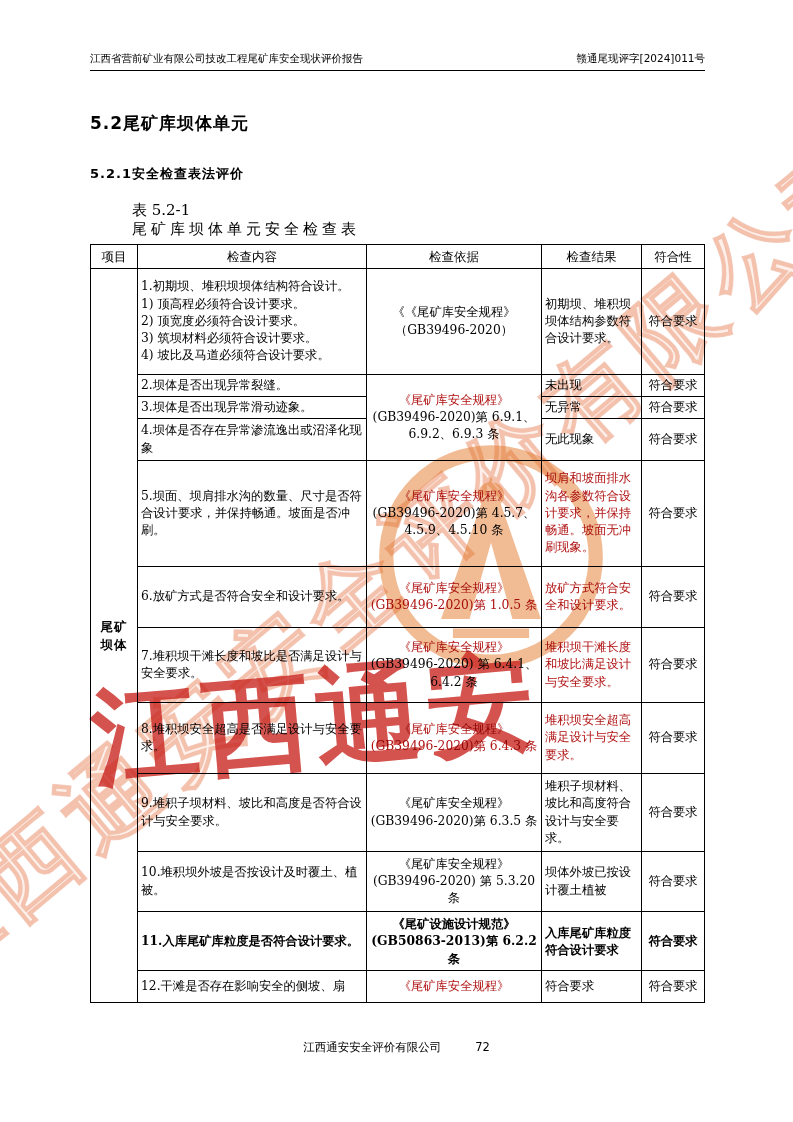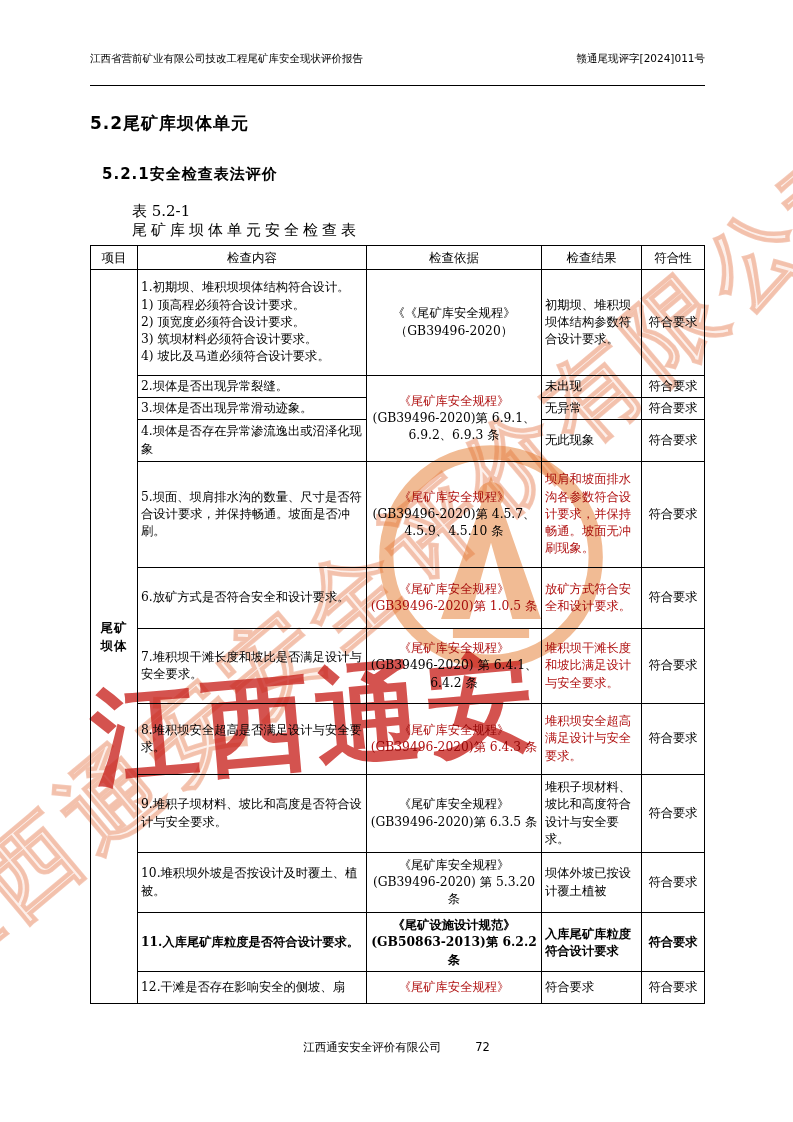--- a/index.html
+++ b/index.html
@@ -5,31 +5,31 @@
   html,body { margin:0; padding:0; background:#fff; }
   .page {
     position:relative; width:793px; height:1122px; background:#ffffff;
     font-family:"DejaVu Serif","Liberation Serif",serif; color:#000;
     overflow:hidden;
   }
   
   .doc-header {
     position:absolute; left:90px; right:88px; top:52px;
     display:flex; justify-content:space-between; align-items:flex-end;
-    font-size:10.5px; padding-bottom:19px; border-bottom:1.5px solid #000;
+    font-size:10.5px; padding-bottom:4px; border-bottom:1.5px solid #000;
     font-family:"DejaVu Sans","Liberation Sans",sans-serif;
   }
   .content { position:absolute; left:90px; top:100px; width:614px; }
   h1.sec {
     font-family:"DejaVu Sans","Liberation Sans",sans-serif;
     font-size:17px; font-weight:bold; margin:12px 0 15px 0; letter-spacing:1px;
   }
   h2.subsec {
     font-family:"DejaVu Sans","Liberation Sans",sans-serif;
-    font-size:15px; font-weight:bold; margin:30px 0 0 12px; letter-spacing:1px;
+    font-size:13px; font-weight:bold; margin:30px 0 0 0; letter-spacing:1px;
   }
   .caption {
     margin-top:18px; margin-bottom:5px;
     display:flex; justify-content:space-between;
     padding:0 112px 0 42px; font-size:15px;flex-direction:column;
   }
   .caption .tbl-title { letter-spacing:4px; }
   table.safety {
     border-collapse:collapse; table-layout:fixed; width:614px;
     font-size:12.3px; line-height:1.4;border-radius:15px;

